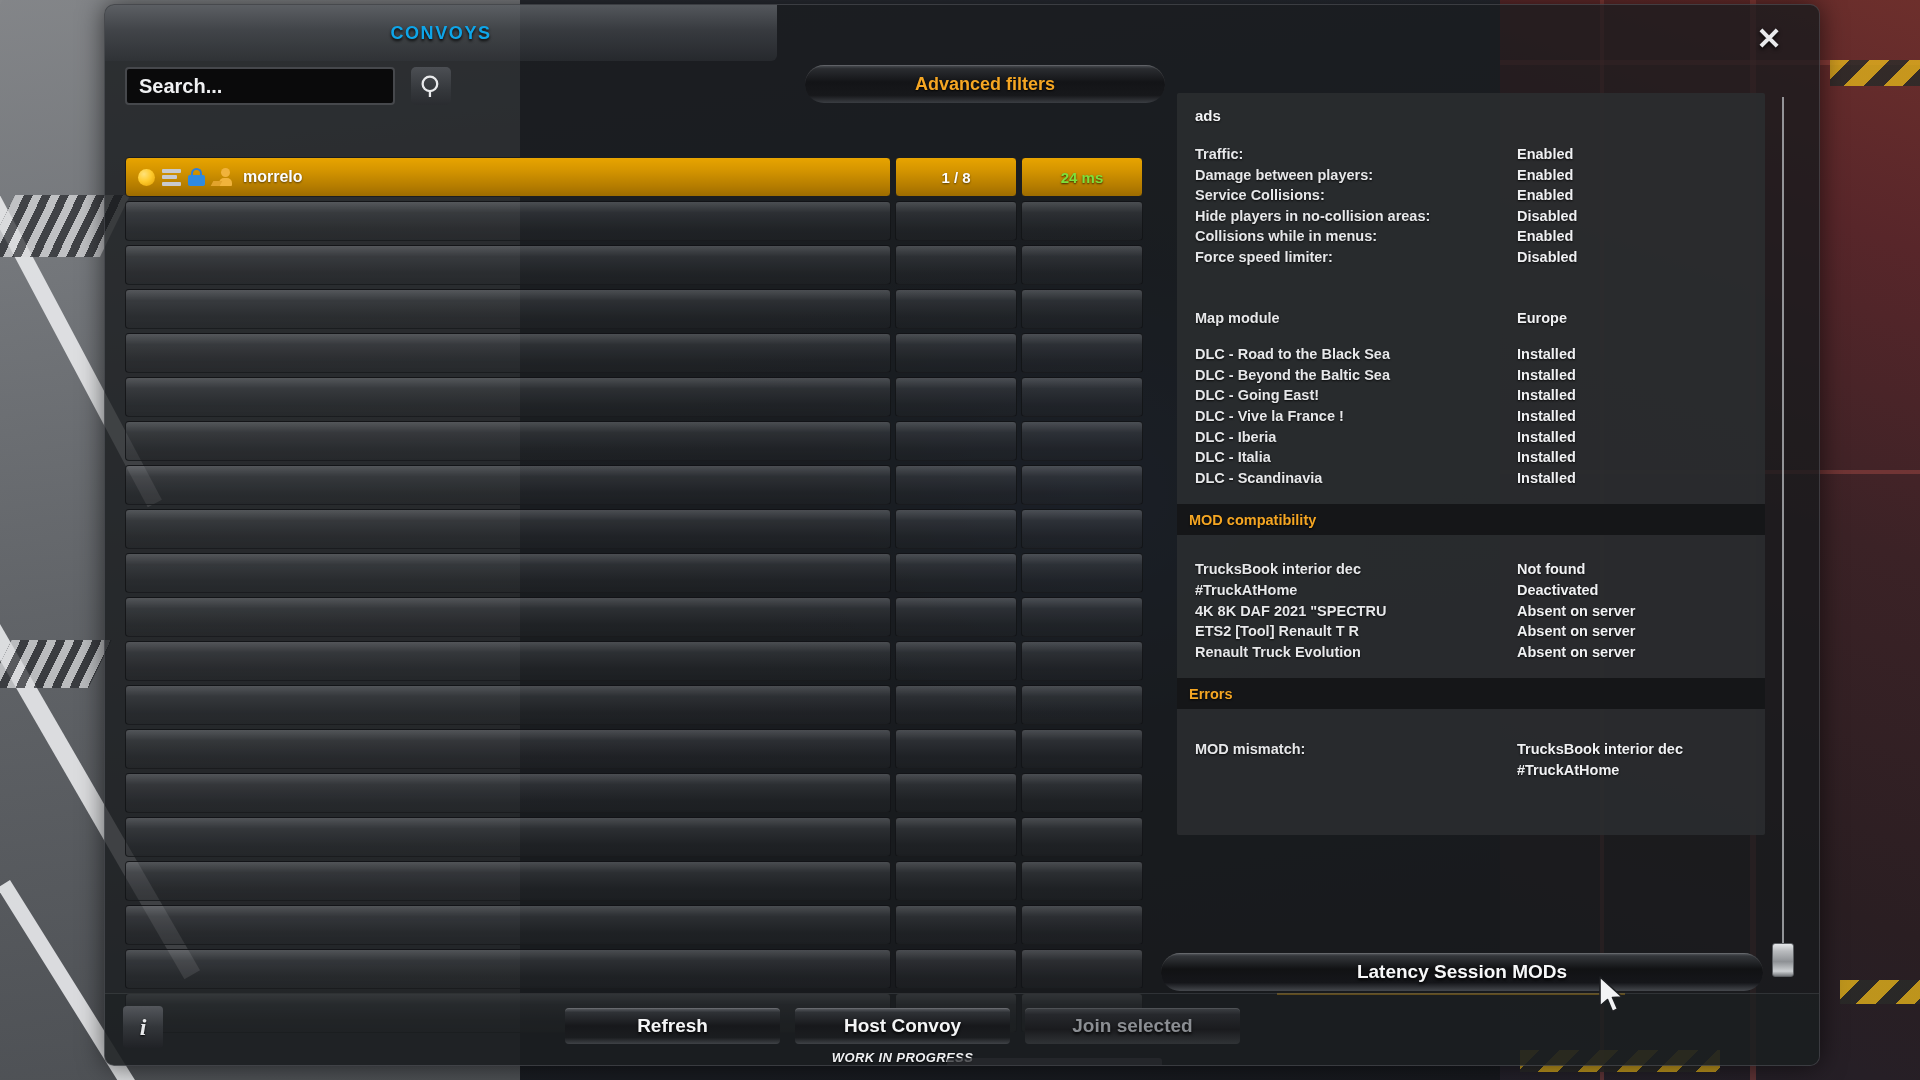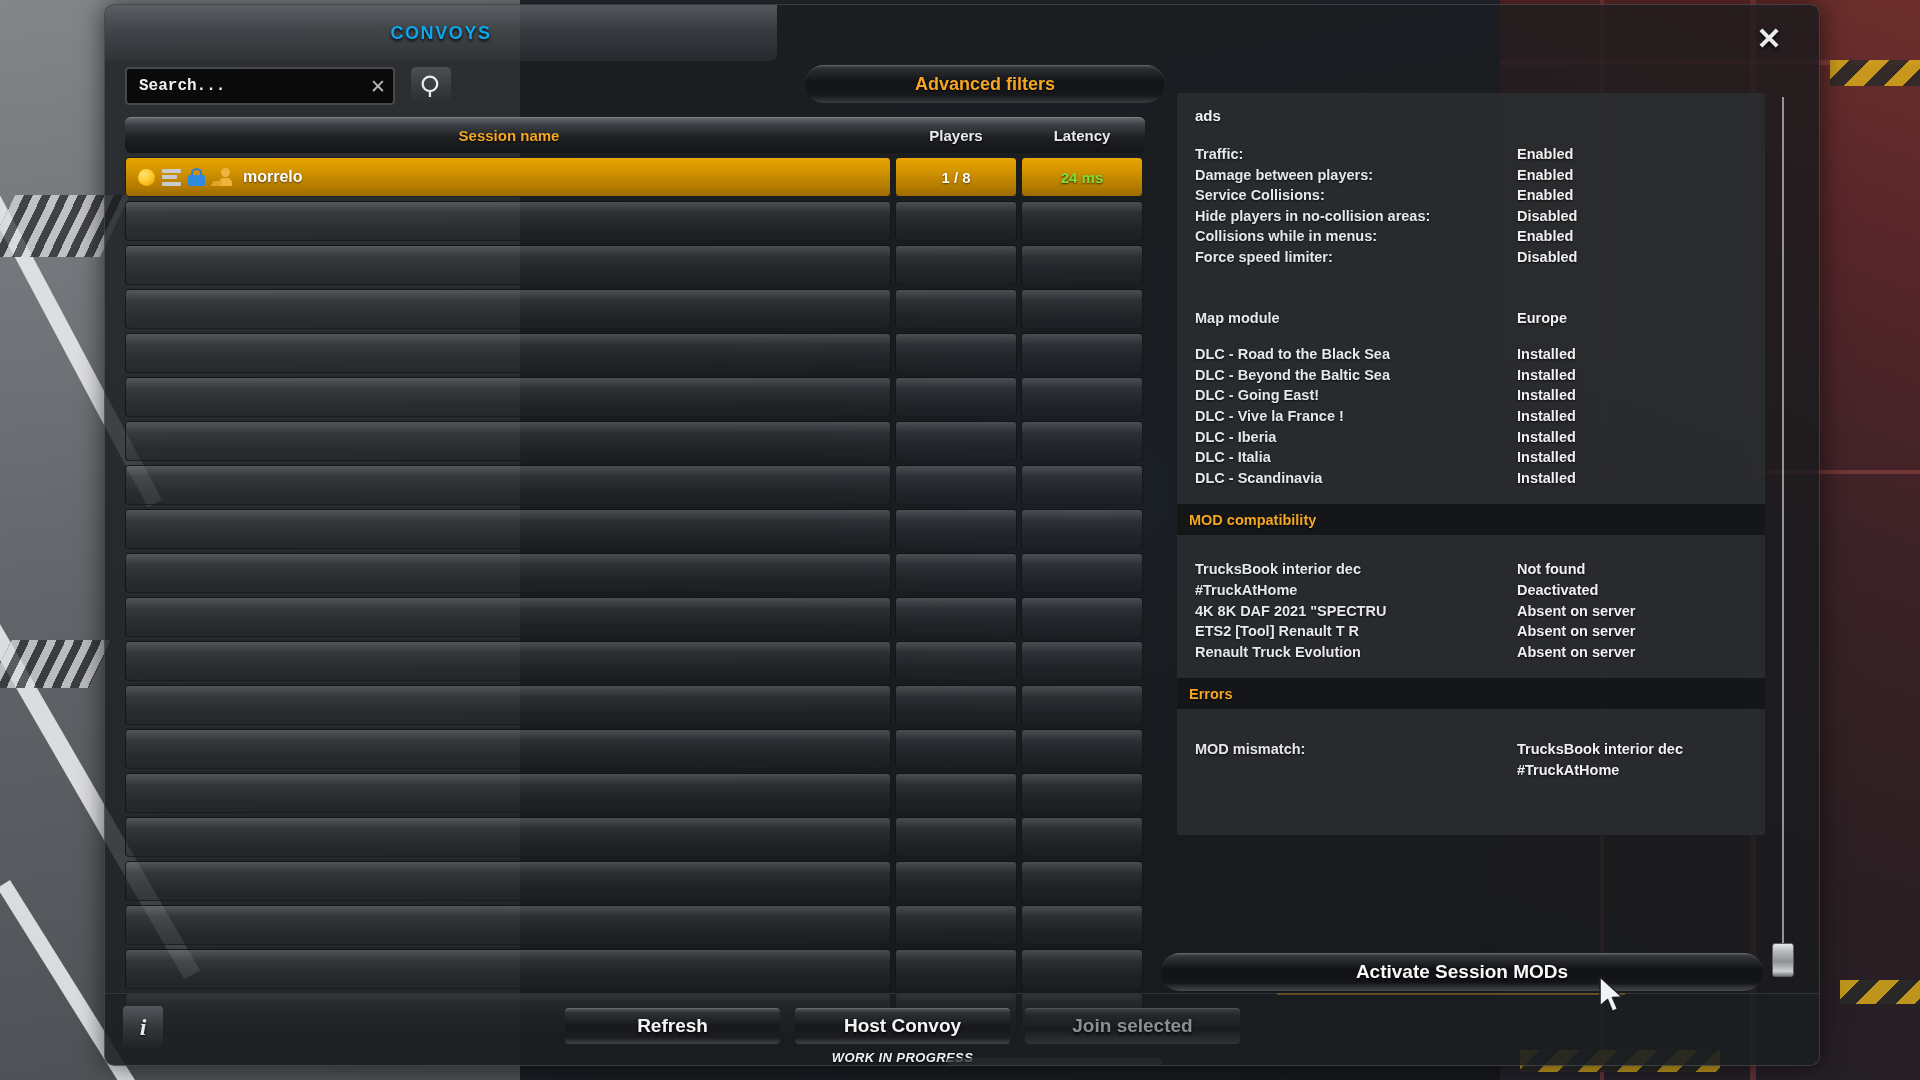--- a/index.html
+++ b/index.html
@@ -91,22 +91,22 @@
   #searchrow { position: absolute; left: 20px; top: 60px; width: 1020px; height: 48px; }
   #search-box {
     position: absolute; left: 0; top: 2px; width: 270px; height: 38px;
     background: #0a0a0b;
     border: 2px solid #46484c;
     border-radius: 4px;
     display: flex; align-items: center;
   }
   #search-input {
     flex: 1; background: transparent; border: 0; outline: none;
-    color: #f0f1f3; font-size: 16px; font-weight: bold; padding: 0 8px 0 12px;
-    font-family: Liberation Mono, monospace;
+    color: #f0f1f3; font-size: 20px; font-weight: bold; padding: 0 8px 0 12px;
+    font-family: Liberation Sans, sans-serif;
   }
   #search-input::placeholder { color: #f0f1f3; opacity: 1; }
   #search-clear {
     width: 30px; height: 100%; display:flex; align-items:center; justify-content:center;
     color: #b6b8bc; font-size: 19px; cursor: pointer;
   }
   #search-go {
     position: absolute; left: 286px; top: 2px; width: 40px; height: 38px;
     background: linear-gradient(180deg, #4c4f54 0%, #35383c 60%, #2a2c30 100%);
     border-radius: 5px; display:flex; align-items:center; justify-content:center;
@@ -320,25 +320,20 @@
     <div id="search-go">
       <svg viewBox="0 0 24 24" fill="none" stroke="#e9eaec" stroke-width="2.2">
         <circle cx="10.5" cy="9.5" r="7"></circle>
         <line x1="10.5" y1="16.5" x2="10.5" y2="22"></line>
       </svg>
     </div>
     <div id="adv-filters">Advanced filters</div>
   </div>
 
   <div id="table">
-    <div id="thead">
-      <div class="th" id="th-name">Session name</div>
-      <div class="th" id="th-players">Players</div>
-      <div class="th" id="th-latency">Latency</div>
-    </div>
     <div id="tbody">
 
       <div class="row selected">
         <div class="cell c-name">
           <span class="dot-icon"></span>
           <span class="list-icon">
               <i></i>
               <i></i>
               <i></i>
             </span>
@@ -572,21 +567,21 @@
           </div>
         </div>
     </div>
   </div>
 
   <div id="panel-scroll">
     <div class="track"></div>
     <div class="thumb"></div>
   </div>
 
-  <div id="activate-btn">Activate Session MODs</div>
+  <div id="activate-btn">Latency Session MODs</div>
   <div id="activate-underline"></div>
 
   <div id="footer">
     <div id="info-btn">i</div>
     <div class="fbtn" id="btn-refresh">Refresh</div>
     <div class="fbtn" id="btn-host">Host Convoy</div>
     <div class="fbtn" id="btn-join">Join selected</div>
     <div id="wip">WORK IN PROGRESS</div>
     <div id="wip-plate"></div>
   </div>

